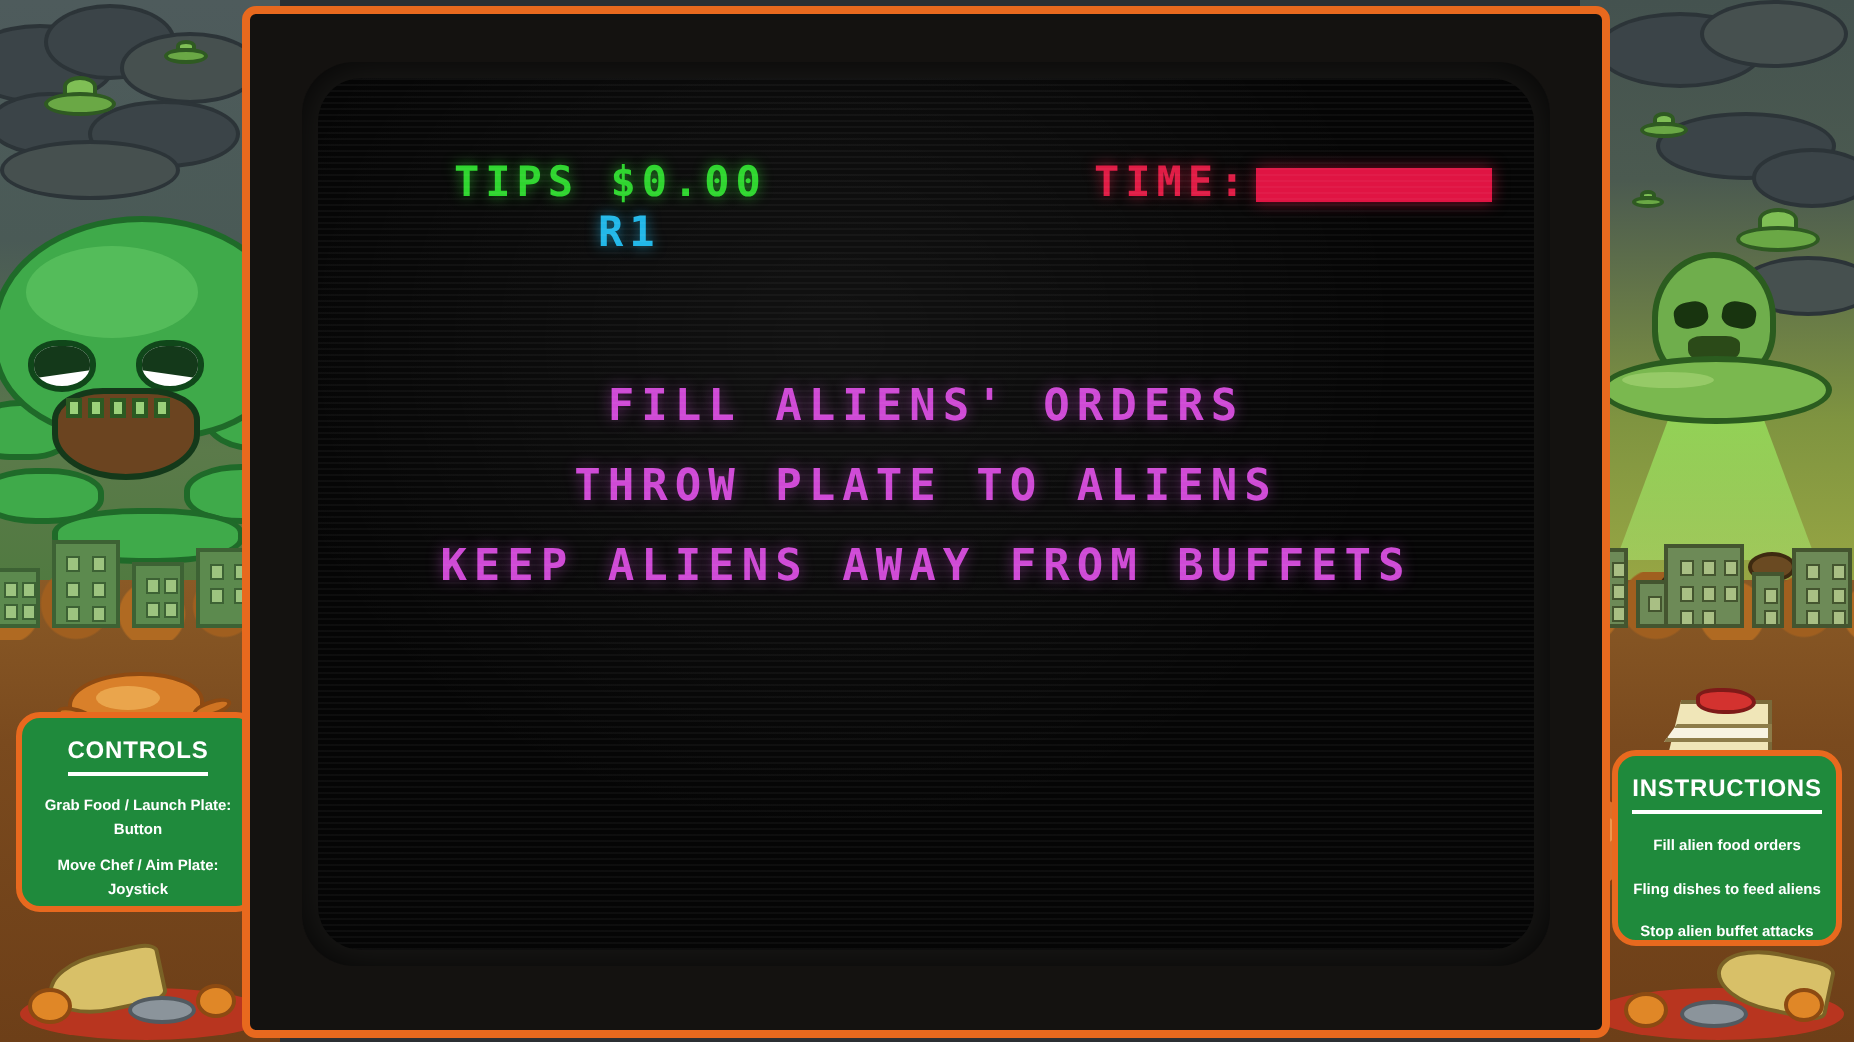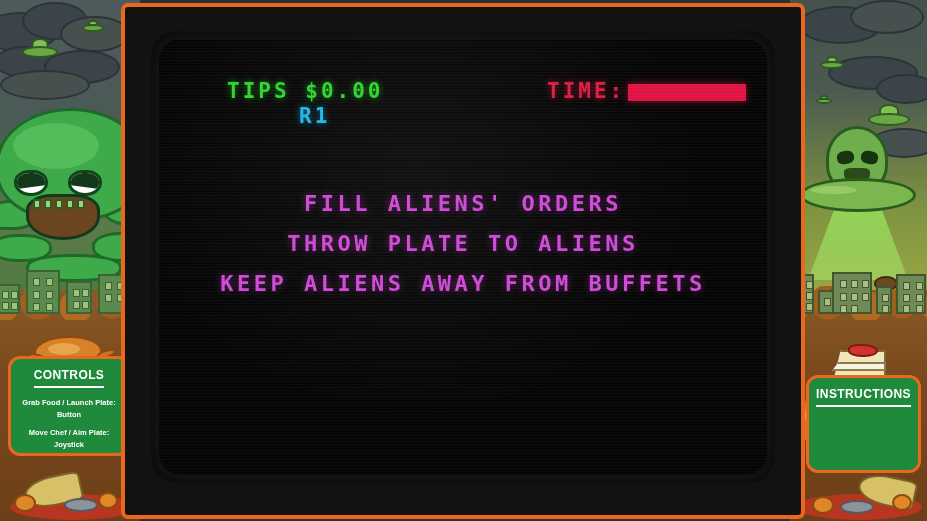--- a/index.html
+++ b/index.html
@@ -717,20 +717,25 @@
       </div>
       <div class="entry">
         <div>Move Chef / Aim Plate:</div>
         <div>Joystick</div>
       </div>
     </div>
   </div>
 
   <div class="info-panel panel-right">
     <div class="panel-title">INSTRUCTIONS</div>
+    <div class="panel-body">
+      <div class="entry">Fill alien food orders</div>
+      <div class="entry">Fling dishes to feed aliens</div>
+      <div class="entry">Stop alien buffet attacks</div>
+    </div>
   </div>
 
   <div id="crt-frame">
     <div id="crt-bezel">
       <div id="crt-screen">
 
         <div class="hud" id="hud-tips">
           <span>TIPS</span>
           <span>$0.00</span>
         </div>

